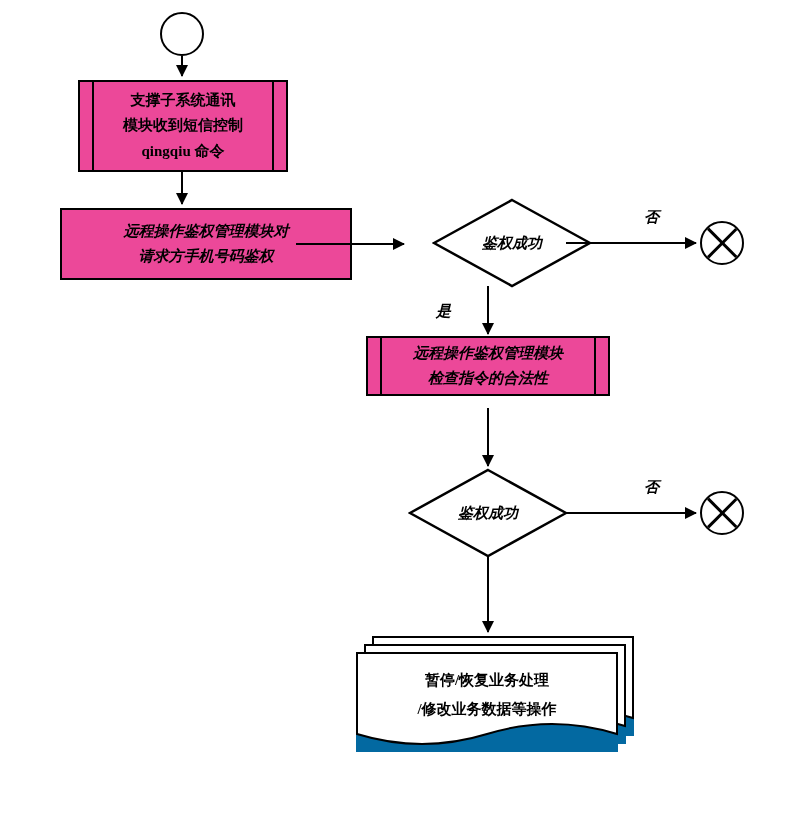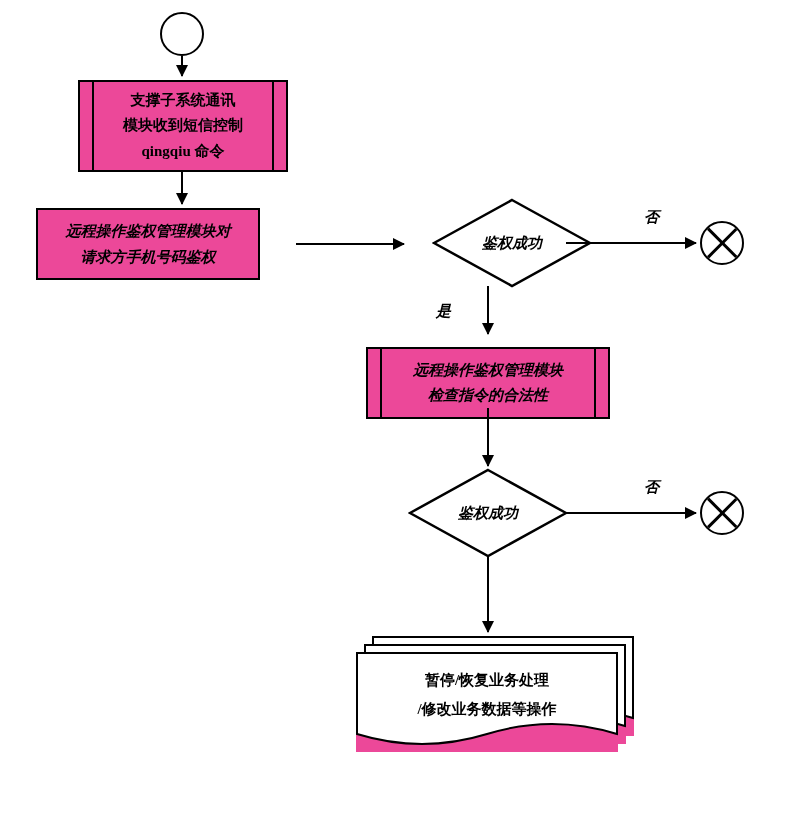--- a/index.html
+++ b/index.html
@@ -111,21 +111,21 @@
       position: absolute;
       font-style: italic;
       font-weight: bold;
       font-size: 15px;
     }
     .docstack {
       position: absolute;
     }
     .doc-page {
       position: absolute;
-      background: #ec4899;
+      background: #0369a1;
     }
     .doc-text {
       position: absolute;
       text-align: center;
       font-weight: bold;
       line-height: 1.9;
       width: 100%;
     }
   </style>
 </head>
@@ -136,21 +136,21 @@
 <div class="arrow-v" style="left:181px; top:56px; height:20px;"></div>
 
 <div class="process" style="left:78px; top:80px; width:210px; height:92px;">
   <span style="white-space: pre-line;">支撑子系统通讯
 模块收到短信控制
 qingqiu    命令</span>
 </div>
 
 <div class="arrow-v" style="left:181px; top:172px; height:32px;"></div>
 
-<div class="process italic plain" style="left:36px; top:208px; width:224px; height:72px; border-width:2.5px;align-items:flex-end;">
+<div class="process italic plain" style="left:60px; top:208px; width:292px; height:72px; border-width:2.5px;">
   <span style="white-space: pre-line;">远程操作鉴权管理模块对
 请求方手机号码鉴权</span>
 </div>
 
 <div class="arrow-h" style="left:296px; top:243px; width:108px;"></div>
 
 <div class="diamond" style="left:432px; top:198px;font-family:Liberation Mono, monospace;">
   <svg viewBox="0 0 160 90">
     <polygon points="80,2 158,45 80,88 2,45" fill="#fff" stroke="#000" stroke-width="2.5"></polygon>
   </svg>
@@ -158,21 +158,21 @@
 </div>
 
 <div class="arrow-h" style="left:566px; top:242px; width:130px;"></div>
 <span class="label" style="left:644px; top:208px;">否</span>
 
 <div class="end-circle" style="left:700px; top:221px; width:44px; height:44px;"></div>
 
 <div class="arrow-v" style="left:487px; top:286px; height:48px;"></div>
 <span class="label" style="left:436px; top:302px;">是</span>
 
-<div class="process italic" style="left:366px; top:347px; width:244px; height:72px;">
+<div class="process italic" style="left:366px; top:336px; width:244px; height:60px;">
   <span style="white-space: pre-line;">远程操作鉴权管理模块
 检查指令的合法性</span>
 </div>
 
 <div class="arrow-v" style="left:487px; top:408px; height:58px;"></div>
 
 <div class="diamond" style="left:408px; top:468px;">
   <svg viewBox="0 0 160 90">
     <polygon points="80,2 158,45 80,88 2,45" fill="#fff" stroke="#000" stroke-width="2.5"></polygon>
   </svg>

